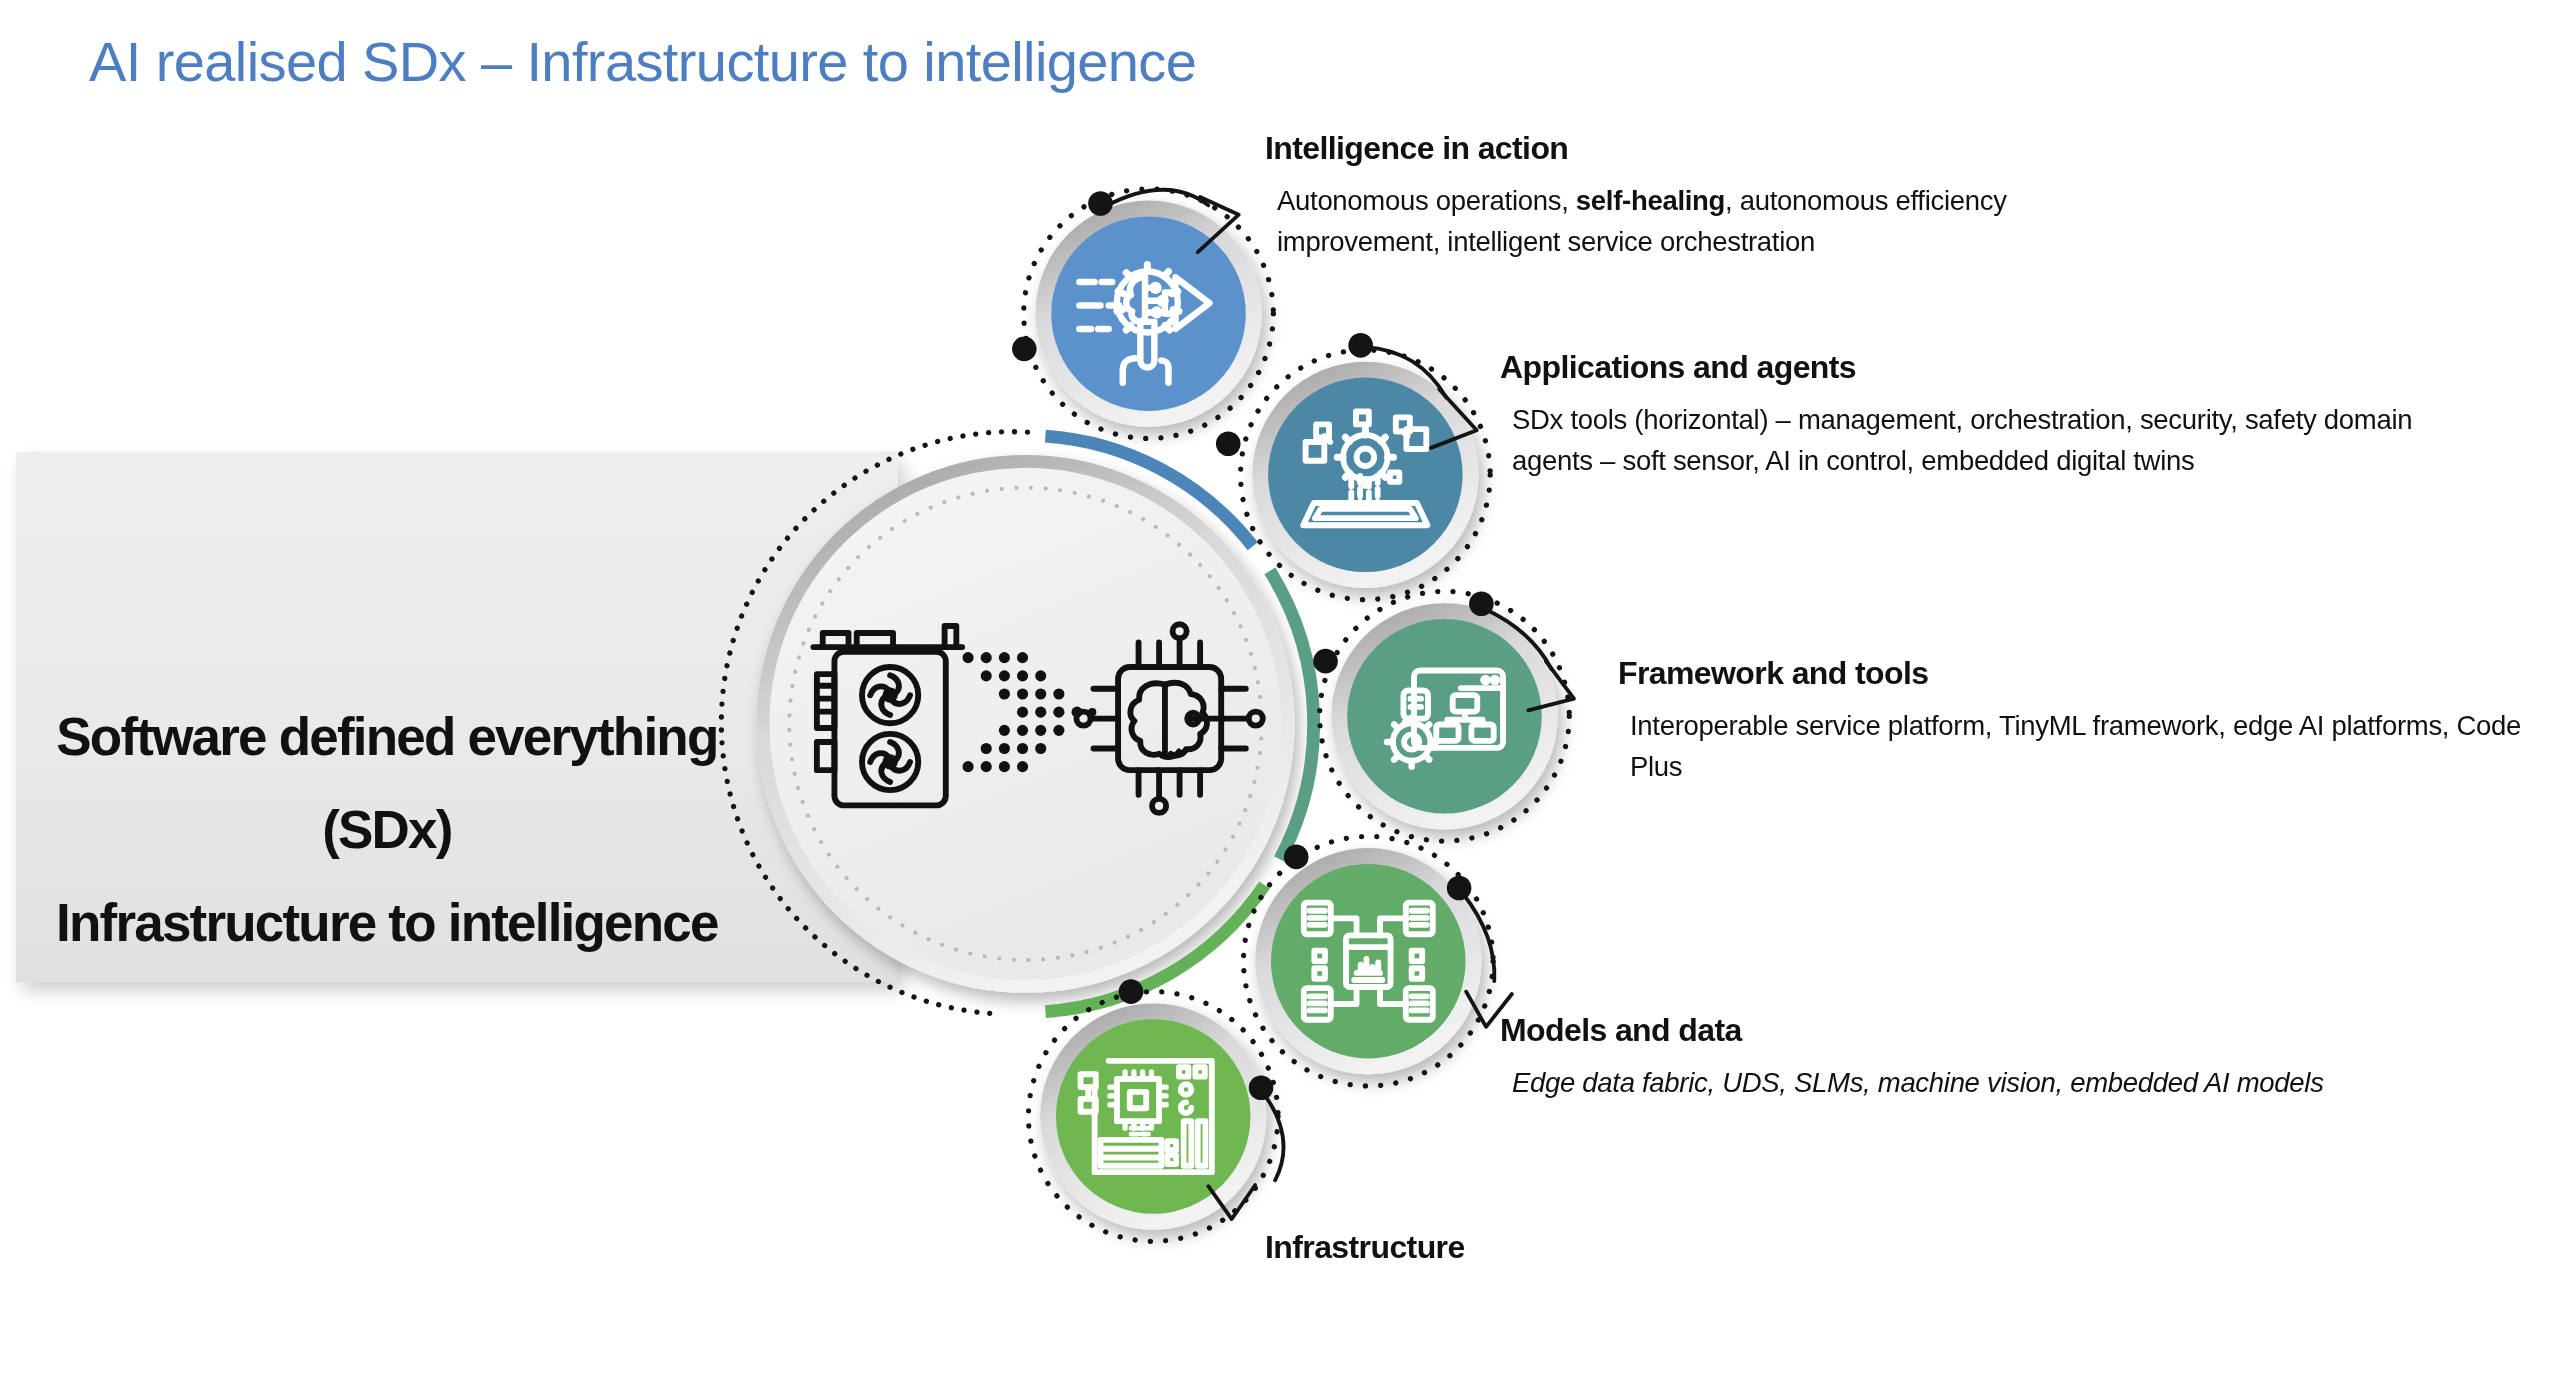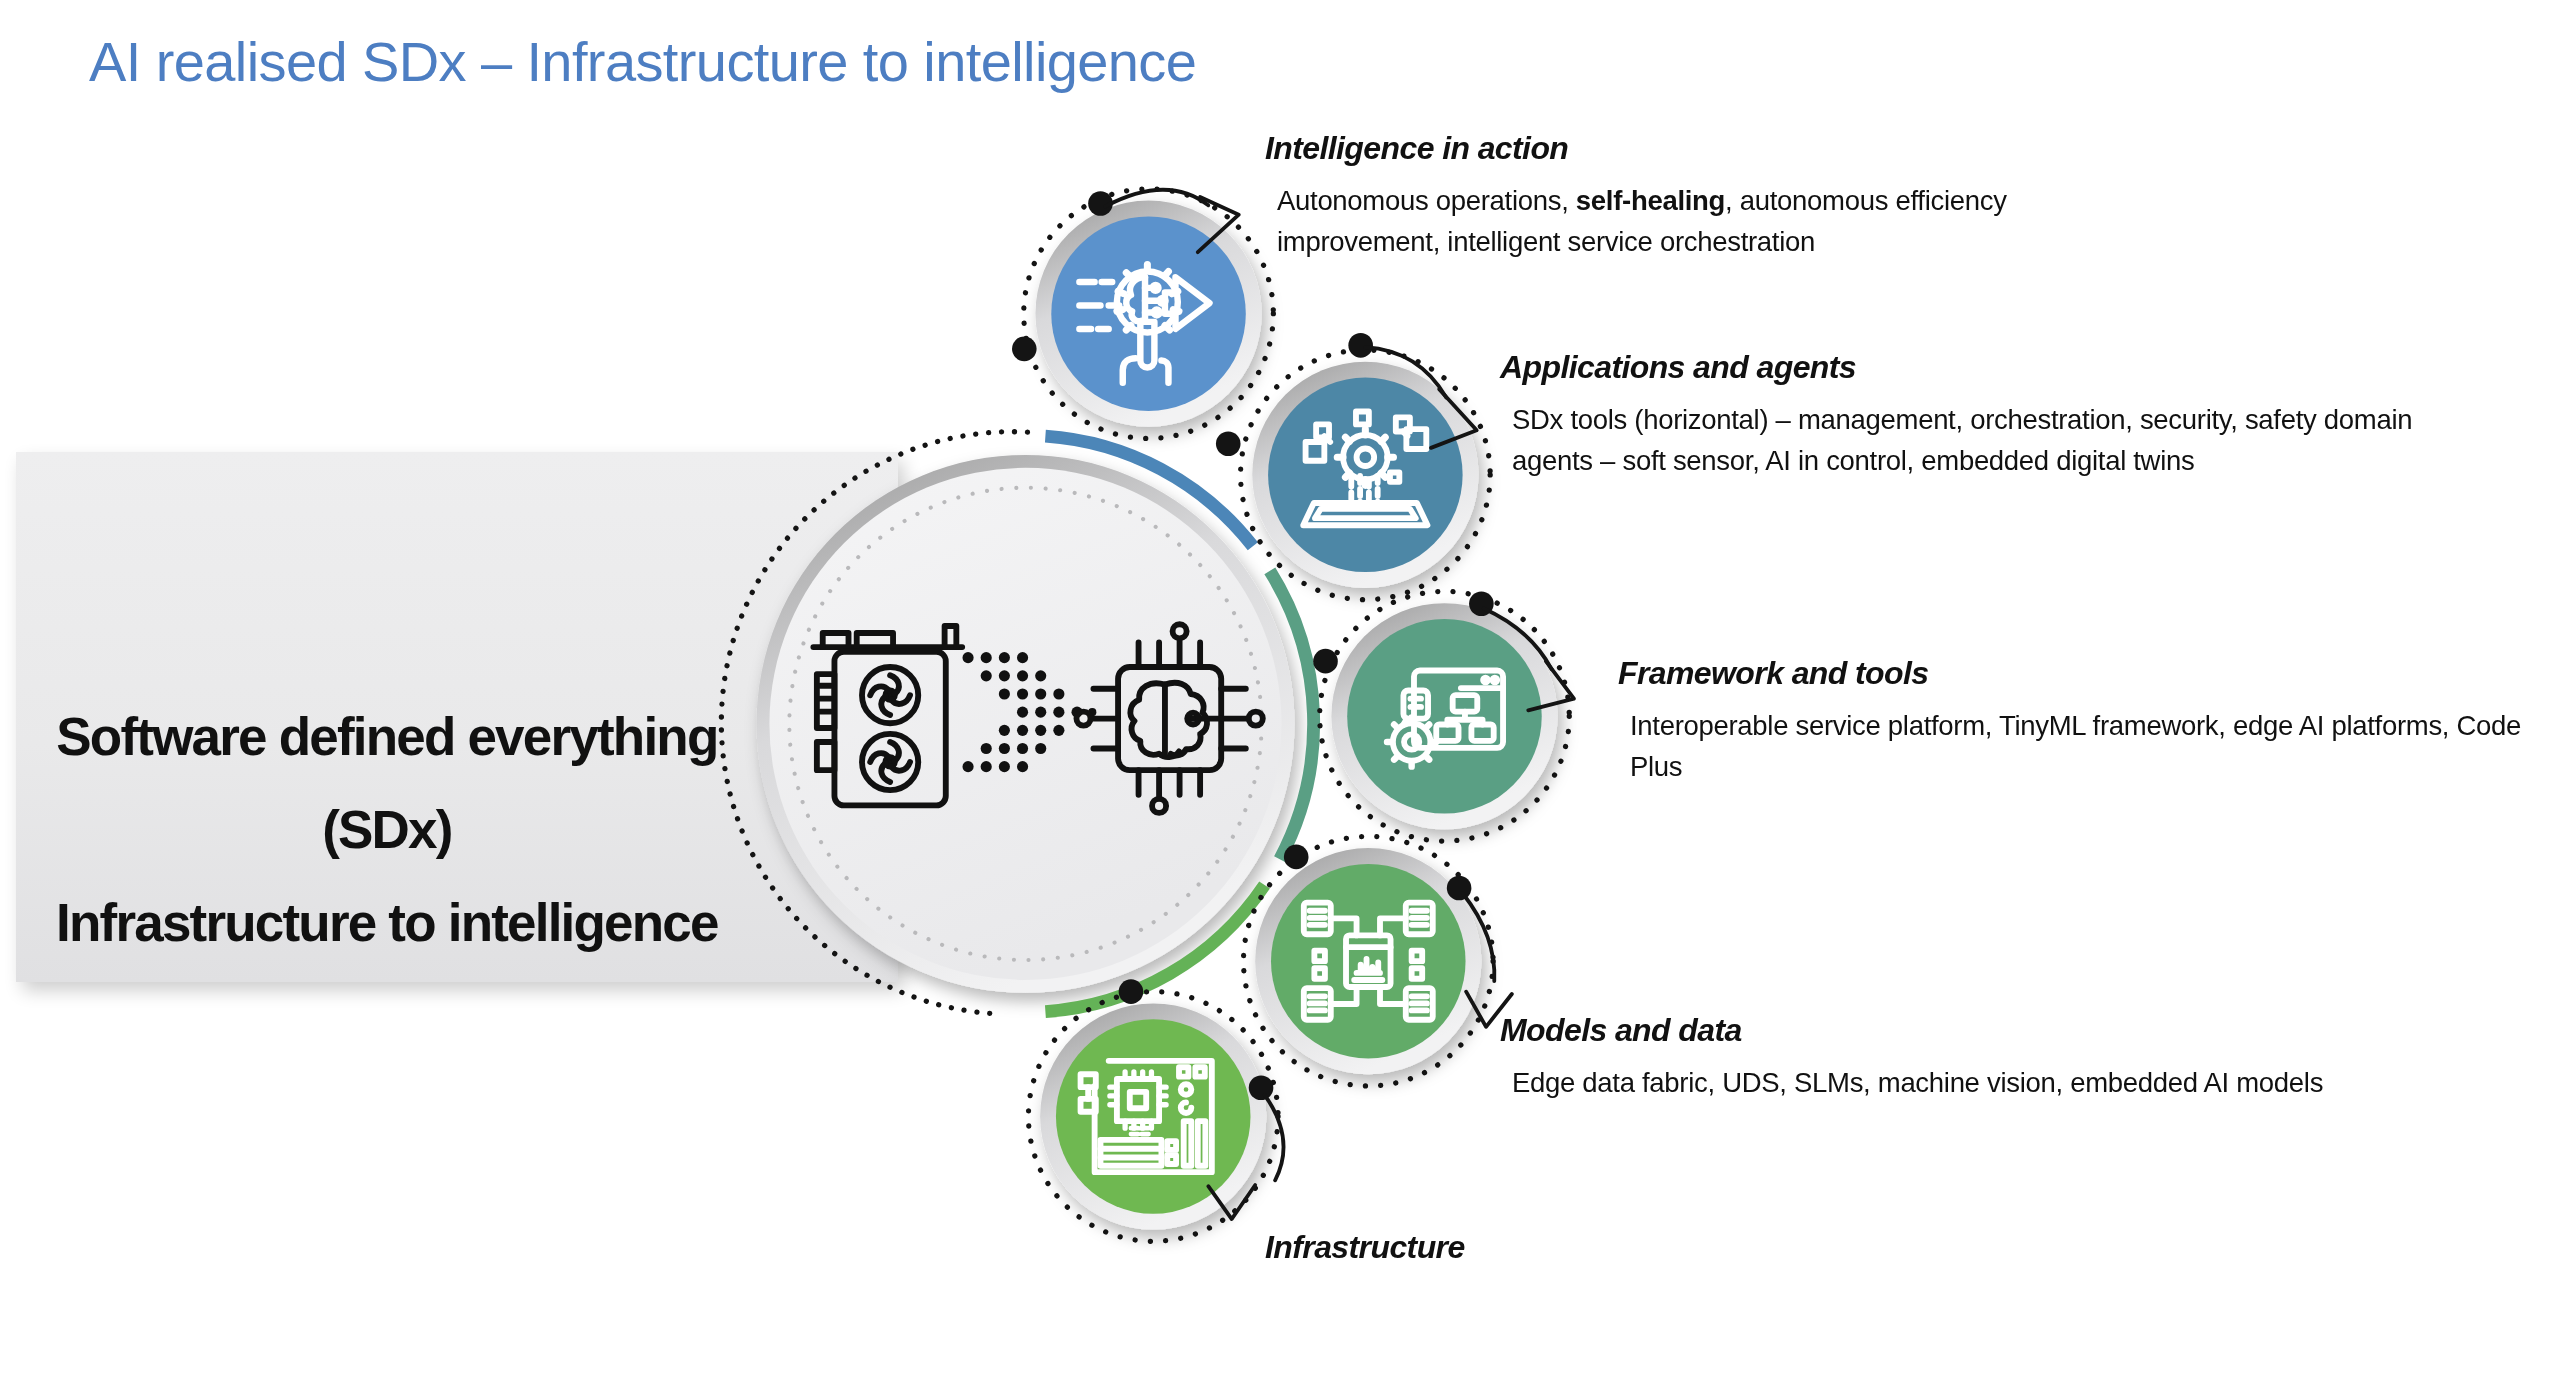--- a/index.html
+++ b/index.html
@@ -8,26 +8,26 @@
   .title{position:absolute;left:89px;top:29px;font-size:56px;font-weight:400;
          color:#4d7ec2;letter-spacing:-0.6px;white-space:nowrap;}
   .band{position:absolute;left:16.4px;top:452px;width:882px;height:530px;
         background:linear-gradient(180deg,#eeeeef 0%,#e9e9ea 55%,#e0e0e2 100%);
         box-shadow:5.9px 9.4px 17.6px rgba(0,0,0,.20);}
   .band-text{position:absolute;left:5.9px;top:690px;width:762px;text-align:center;
         font-weight:700;color:#111;font-size:53px;line-height:93px;letter-spacing:-1.8px;
         white-space:nowrap;}
   .diagram{position:absolute;left:0;top:0;}
   .item{position:absolute;color:#111;}
-  .item h2{margin:0 0 14px 0;font-size:32px;line-height:36px;font-weight:700;letter-spacing:-0.6px;white-space:nowrap;font-style:italic;}
+  .item h2{margin:0 0 14px 0;font-size:32px;line-height:36px;font-weight:700;letter-spacing:-0.6px;white-space:nowrap;}
   .item p{margin:12px;font-size:27.5px;line-height:41px;font-weight:400;letter-spacing:-0.3px;}
   .it1{left:1265px;top:130px;}  .it1 p{max-width:867px;}
   .it2{left:1500px;top:349px;}  .it2 p{max-width:984px;}
   .it3{left:1618px;top:655px;} .it3 p{max-width:914px;}
-  .it4{left:1500px;top:1012px;} .it4 p{max-width:1078px;}
+  .it4{left:1500px;top:1012px;} .it4 p{max-width:1078px;font-style:italic;}
   .it5{left:1265px;top:1229px;} .it5 p{max-width:879px;}
 </style>
 </head>
 <body>
 
 <div class="slide">
 
   <div class="title">AI realised SDx – Infrastructure to intelligence</div>
 
   <div class="band"></div>

